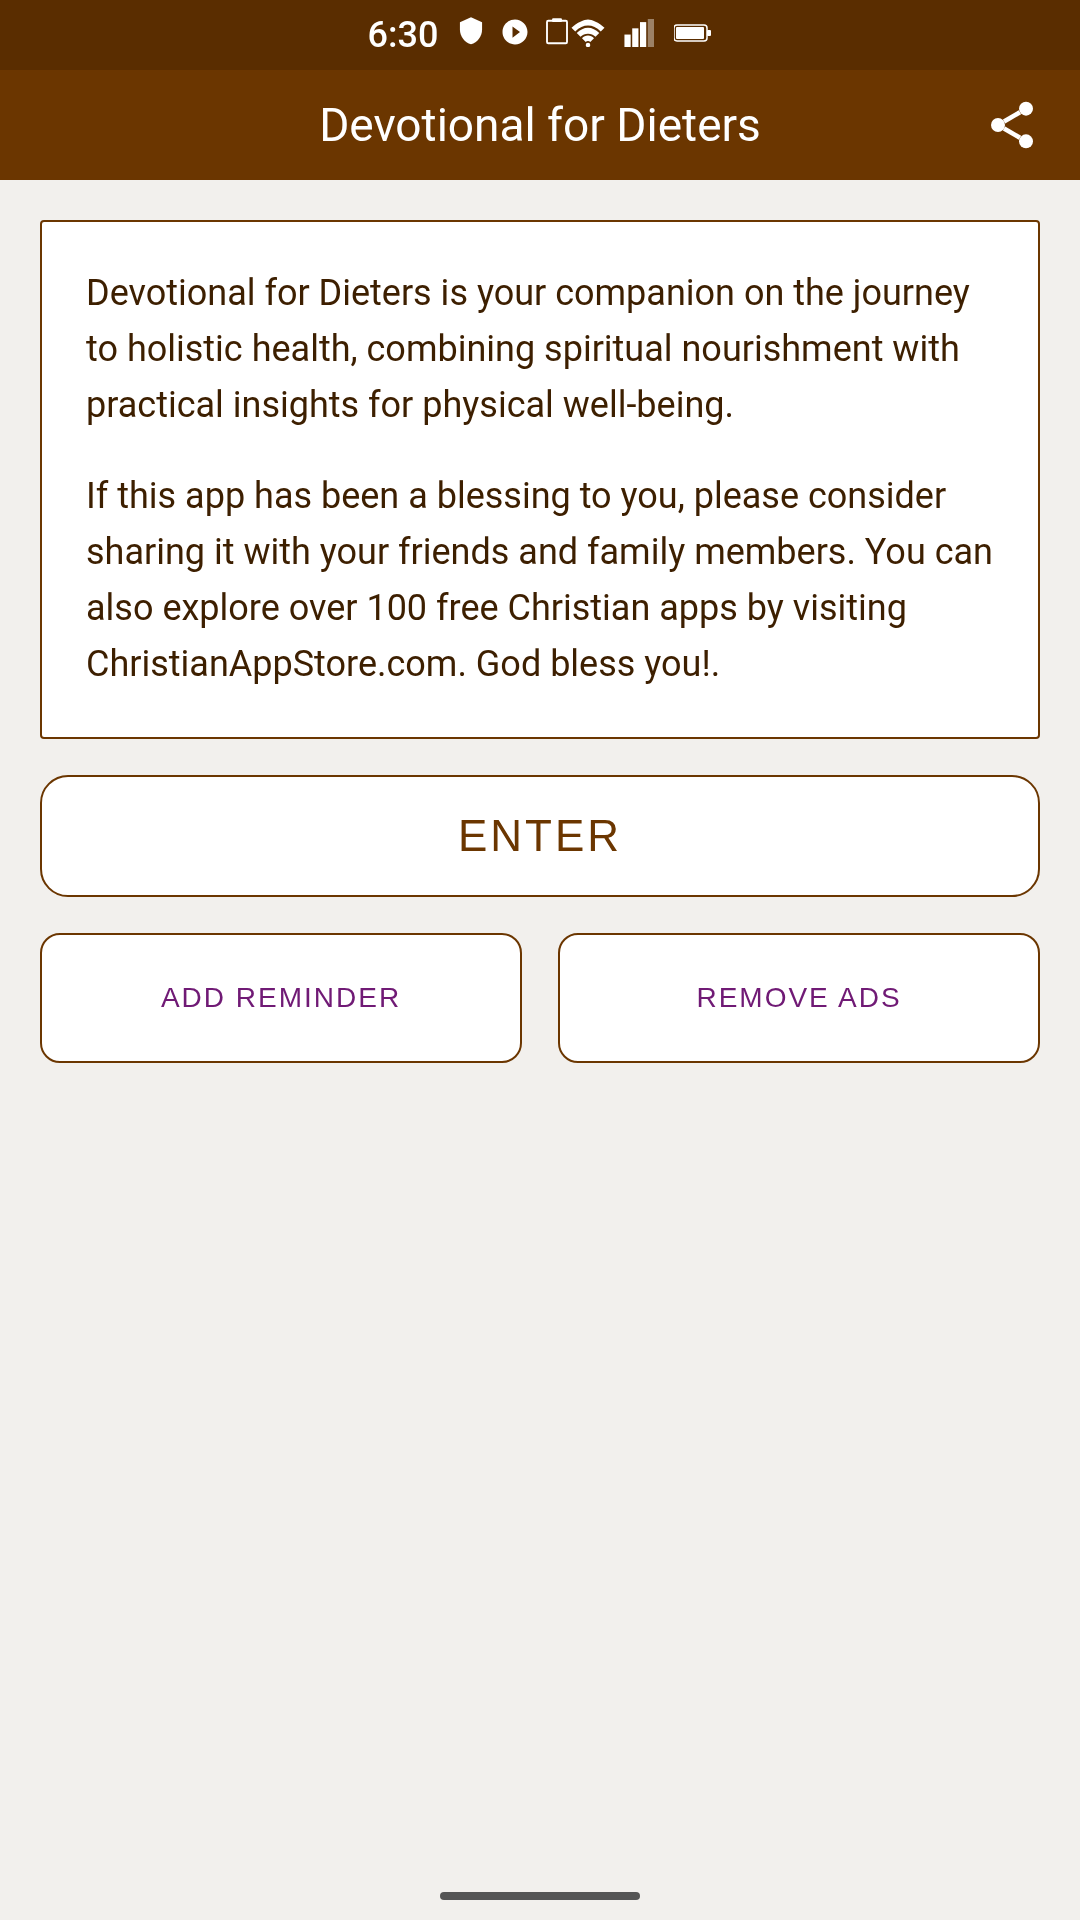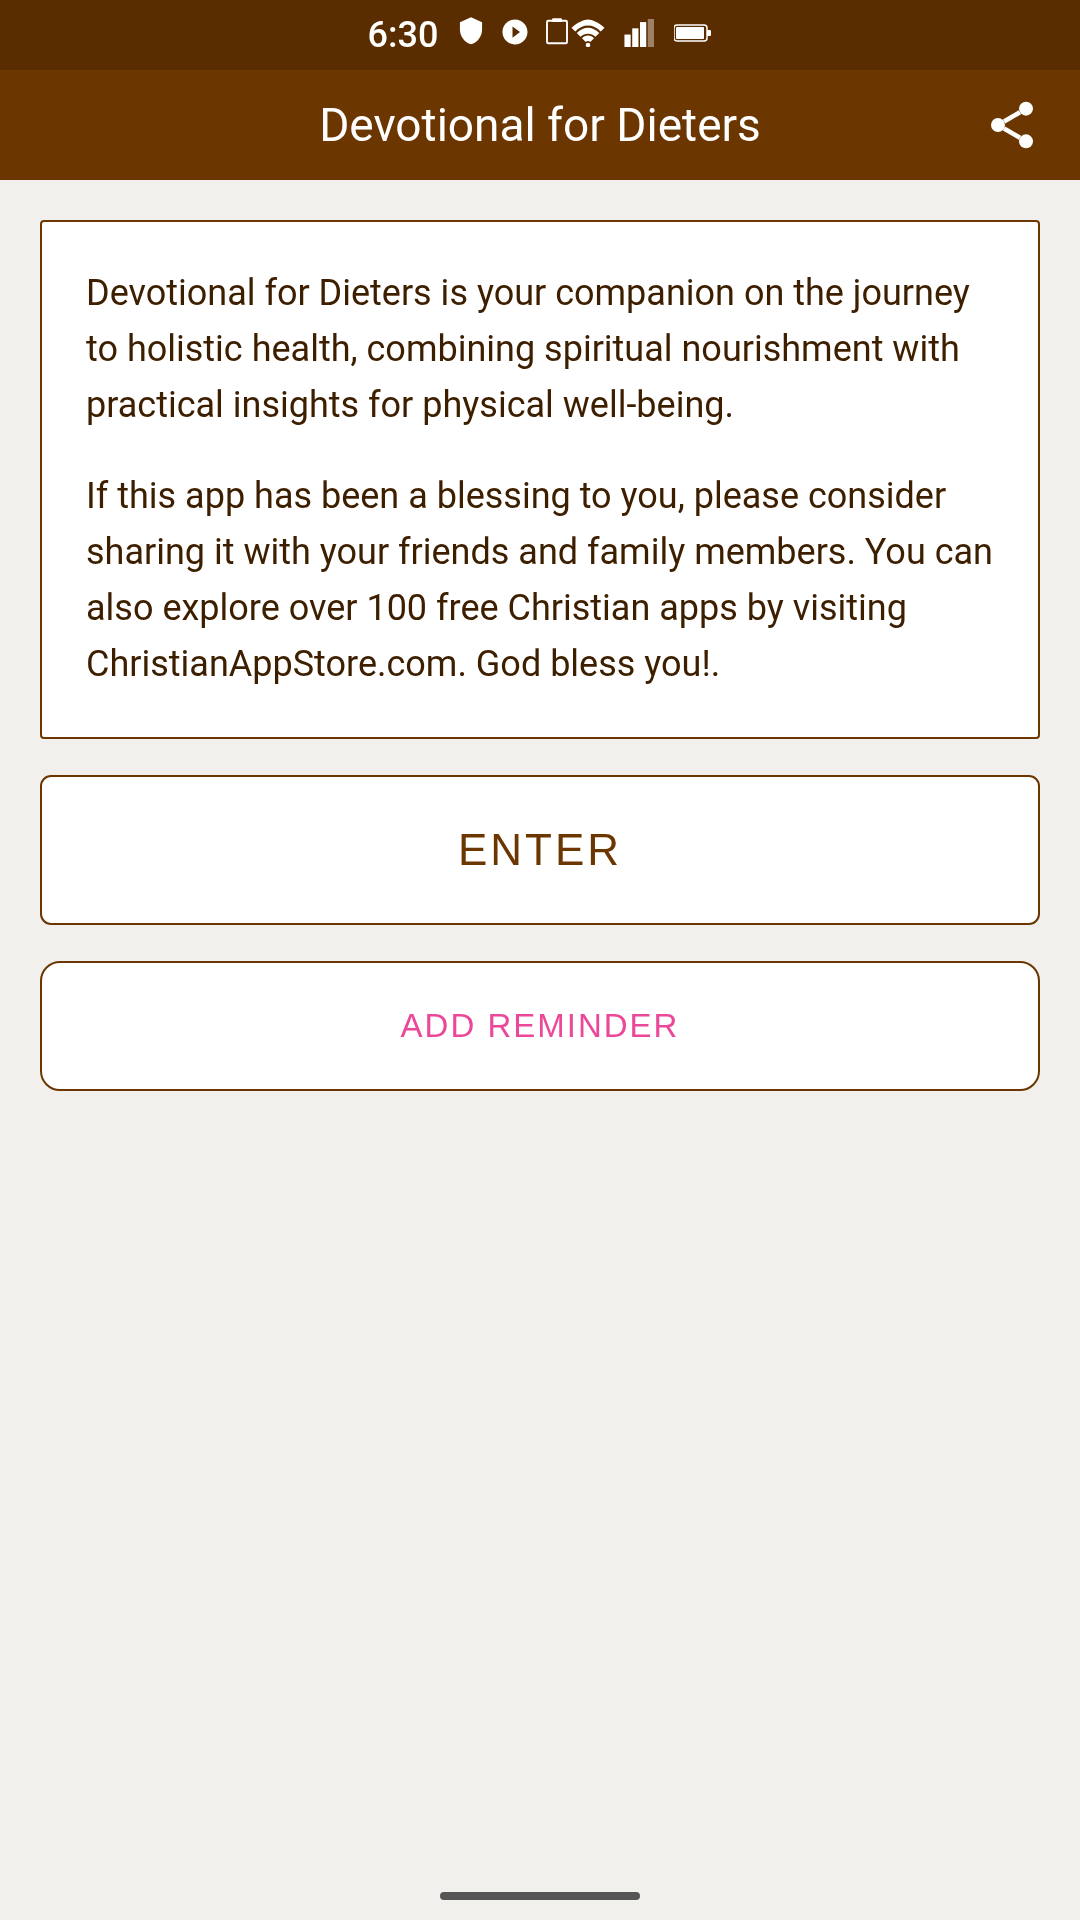--- a/index.html
+++ b/index.html
@@ -109,23 +109,23 @@
       line-height: 1.55;
     }
 
     .description-text p + p {
       margin-top: 36px;
     }
 
     
     .enter-button {
       width: 100%;
-      height: 150px;
+      height: 122px;
       border: 2px solid #6b3600;
-      border-radius: 11px;
+      border-radius: 28px;
       background-color: #ffffff;
       color: #6b3600;
       font-size: 44px;
       font-weight: 500;
       letter-spacing: 3px;
       cursor: pointer;
       display: flex;
       align-items: center;
       justify-content: center;
     }
@@ -135,22 +135,22 @@
       display: flex;
       gap: 36px;
     }
 
     .action-button {
       flex: 1;
       height: 130px;
       border: 2px solid #6b3600;
       border-radius: 20px;
       background-color: #ffffff;
-      color: #ec4899;
-      font-size: 33px;
+      color: #701a75;
+      font-size: 28px;
       font-weight: 500;
       letter-spacing: 2px;
       cursor: pointer;
       display: flex;
       align-items: center;
       justify-content: center;
     }
 
     
     .bottom-bar {
@@ -242,17 +242,18 @@
     <div class="description-text">
       <p>Devotional for Dieters is your companion on the journey to holistic health, combining spiritual nourishment with practical insights for physical well-being.</p>
       <p>If this app has been a blessing to you, please consider sharing it with your friends and family members. You can also explore over 100 free Christian apps by visiting ChristianAppStore.com. God bless you!.</p>
     </div>
   </div>
 
   <button class="enter-button">ENTER</button>
 
   <div class="action-buttons">
     <button class="action-button">ADD REMINDER</button>
+    <button class="action-button">REMOVE ADS</button>
   </div>
 
 </div>
 
 <div class="bottom-bar"></div>
 
 </body></html>

